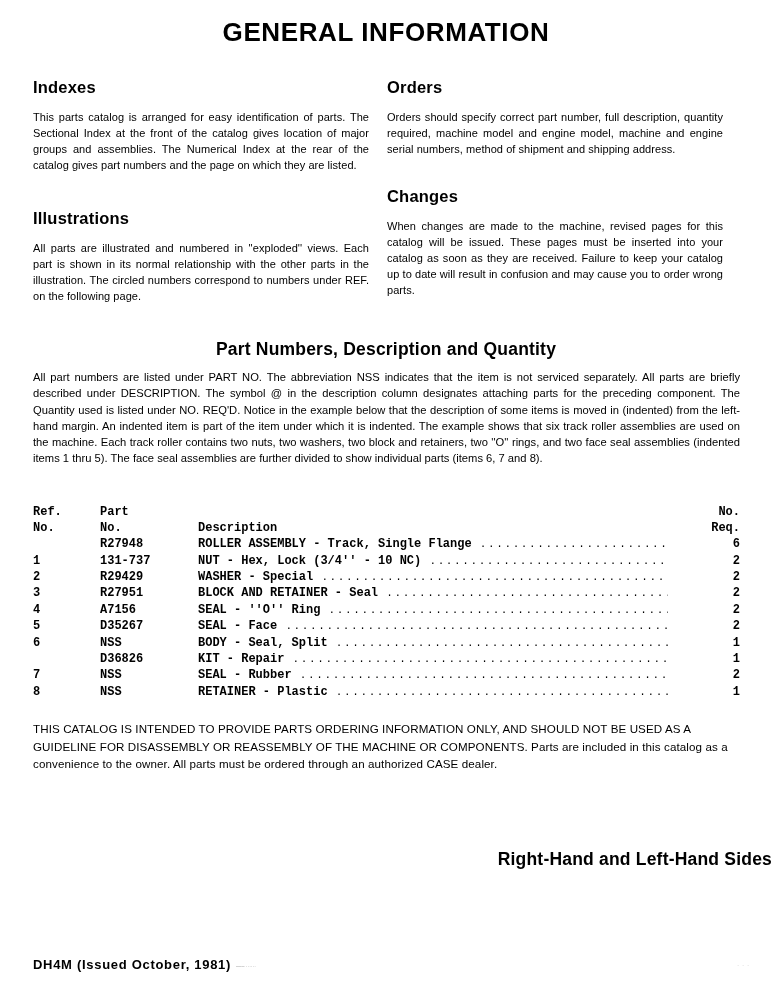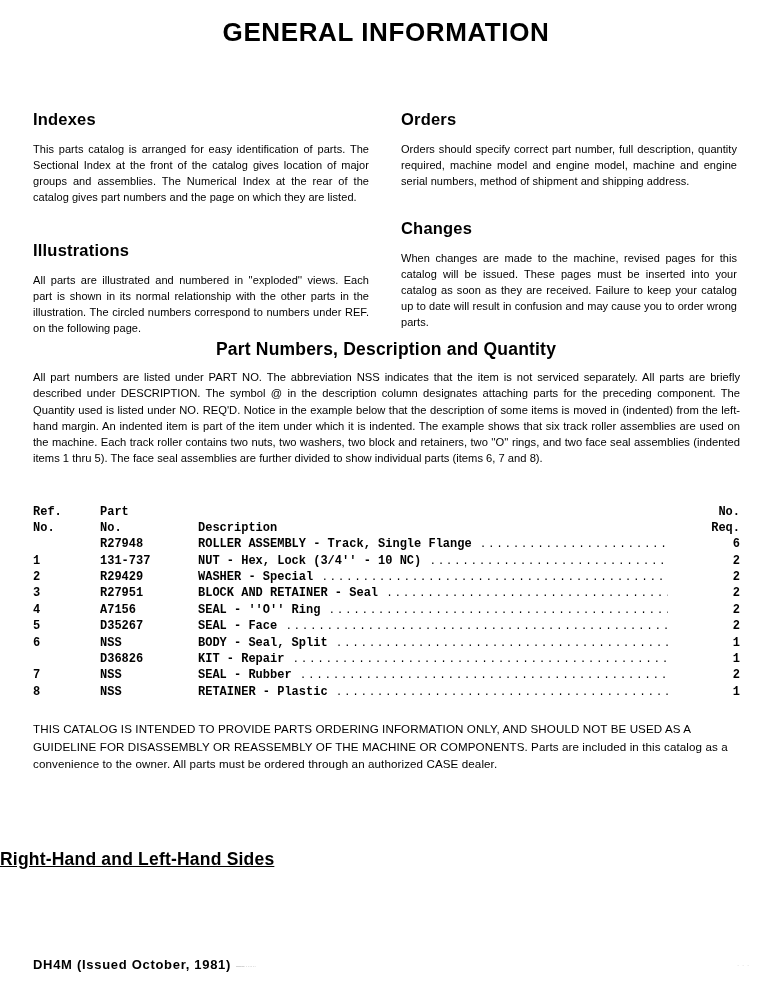--- a/index.html
+++ b/index.html
@@ -36,22 +36,21 @@
     line-height: 1.1;
   }
 
   
   .cols {
     position: absolute;
     top: 78px;
     left: 33px;
     width: 707px;
     display: flex;
-    gap: 32px;
-    margin-top: 32px;
+    gap: 18px;
   }
   .col {
     width: 336px;
   }
 
   .sec-head {
     font-size: 16.5px;
     font-weight: bold;
     letter-spacing: 0.2px;
     margin: 0 0 12px 0;
@@ -154,25 +153,24 @@
     line-height: 17.5px;
     letter-spacing: 0.1px;
   }
 
   
   .rh-title {
     position: absolute;
     top: 849px;
     left: 0;
     width: 772px;
-    text-align: left;
+    text-align: right;
     font-size: 17.5px;
     font-weight: bold;
     letter-spacing: 0.2px;
-    text-decoration: underline;
   }
   .rh-para {
     position: absolute;
     top: 884px;
     left: 33px;
     width: 710px;
     font-size: 11.4px;
     line-height: 16.6px;
     text-align: justify;
   }

